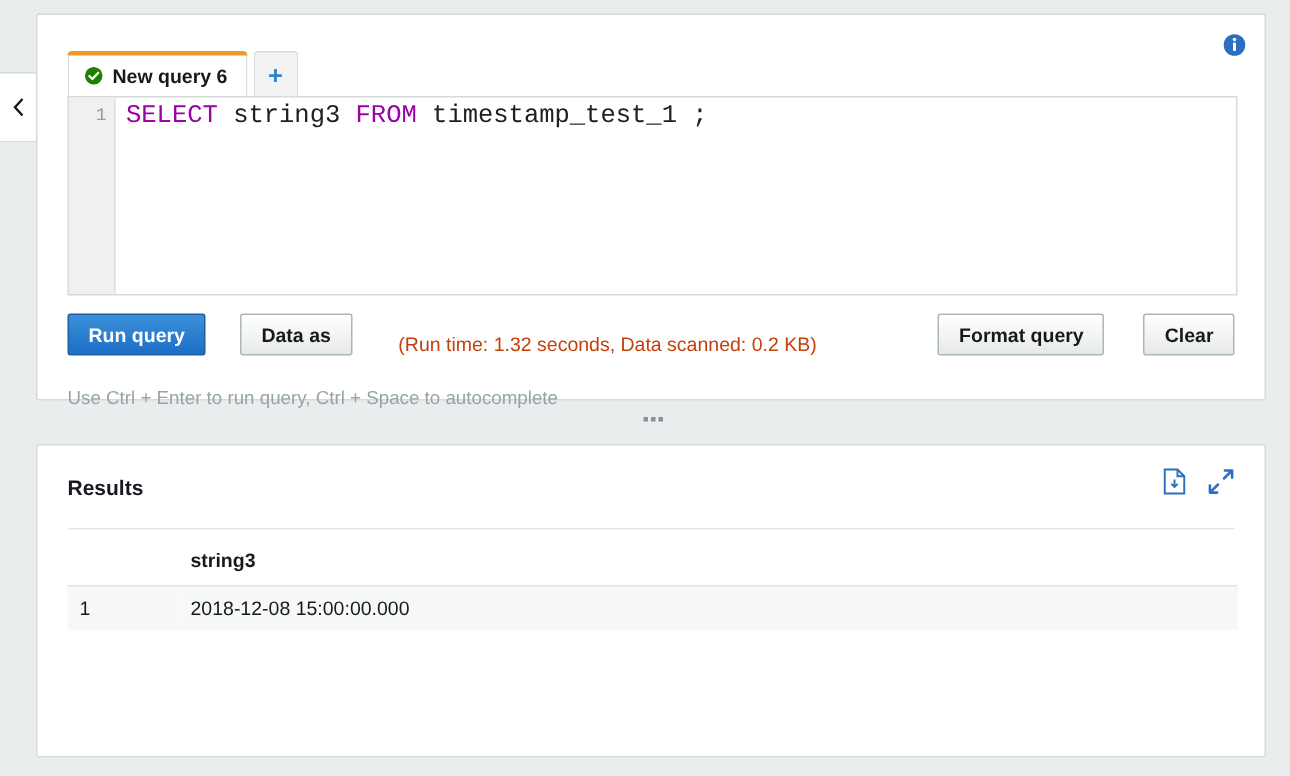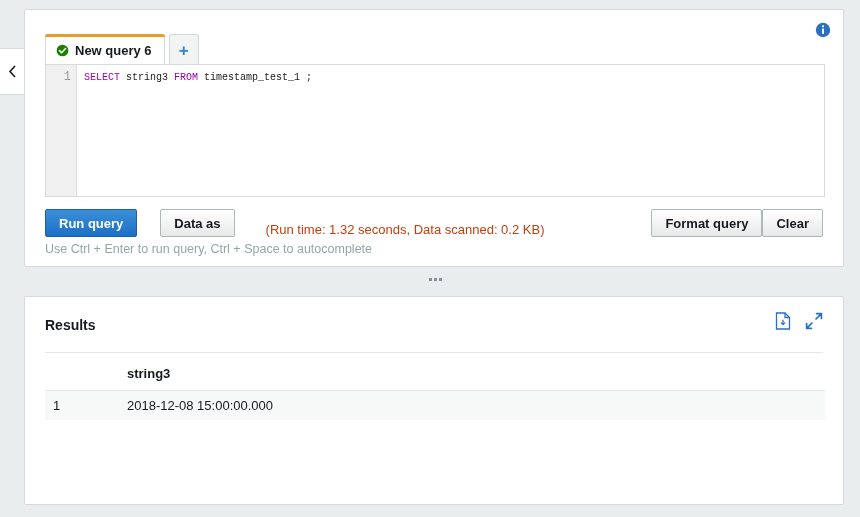--- a/index.html
+++ b/index.html
@@ -97,21 +97,21 @@
   }
   .gutter-num {
     position: absolute; right: 5px; top: 5px;
     font-family: "Liberation Mono", monospace;
     font-size: 12px;
     color: #9a9a9a;
   }
   .code {
     position: absolute; left: 38px; top: 5px; right: 4px;
     font-family: "Liberation Mono", monospace;
-    font-size: 10px;
+    font-size: 17px;
     line-height: 16px;
     white-space: pre;
     color: #202020;
   }
   .kw { color: #9b00aa; }
   .ident { color: #202020; }
 
   
   .actionbar {
     position: absolute; left: 20px; top: 199px; right: 20px; height: 30px;
@@ -131,24 +131,24 @@
     white-space: nowrap;
   }
   .btn.primary {
     color: #ffffff;
     background: linear-gradient(to bottom, #3c8fd9 0%, #1c6fc6 100%);
     border: 1px solid #1c5fa8;
   }
   .btn .caret { margin-left: 6px; font-weight: normal; font-size: 11px; color: #545b64; }
   .left-actions { position: absolute; left: 0; top: 0; display: flex; align-items: flex-end; gap: 23px; }
   .runinfo { color: #c2410c; font-weight: normal; font-size: 13px; margin-left: 8px; }
-  .right-actions { position: absolute; right: 0; top: 0; display: flex; align-items: center; gap: 0; padding-left: 40px; }
+  .right-actions { position: absolute; right: 0; top: 0; display: flex; align-items: center; gap: 26px; padding-left: 40px; }
 
   .hint {
-    position: absolute; left: 20px; top: 232px;
+    position: absolute; left: 20px; top: 248px;
     font-size: 12.5px;
     color: #95a5a6;
   }
 
   
   .drag-handle {
     position: absolute; left: 418px; top: 273px;
     width: 34px; height: 12px;
     display: flex; align-items: center; justify-content: center;
     gap: 2px;

